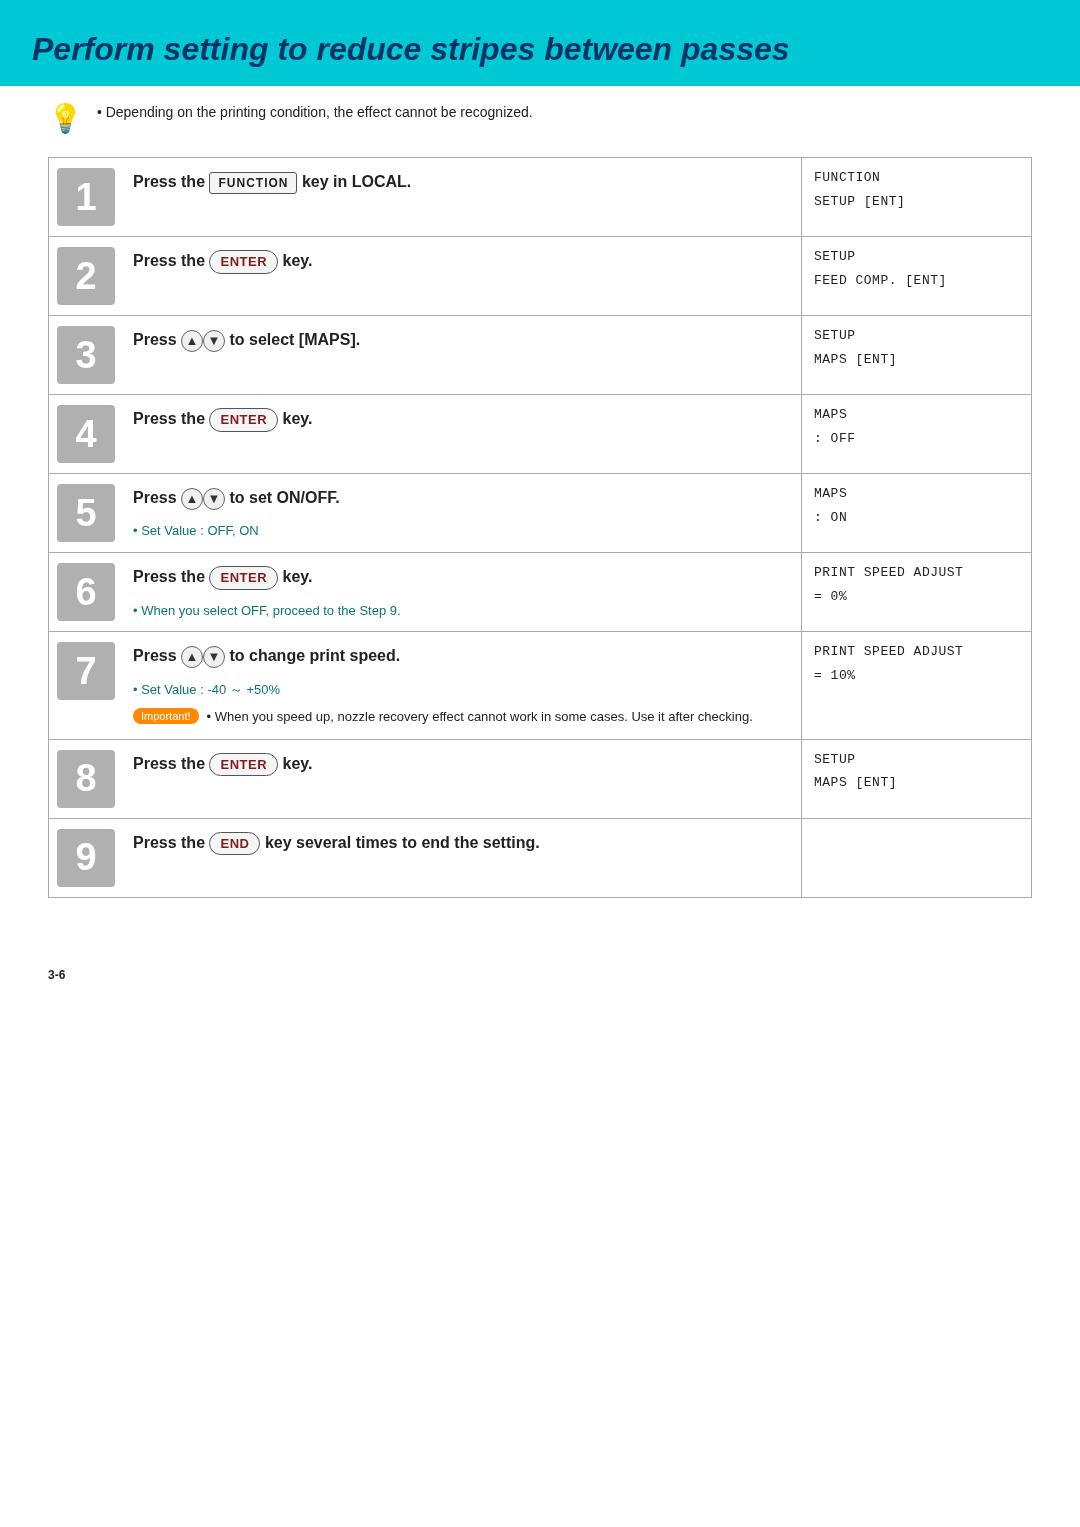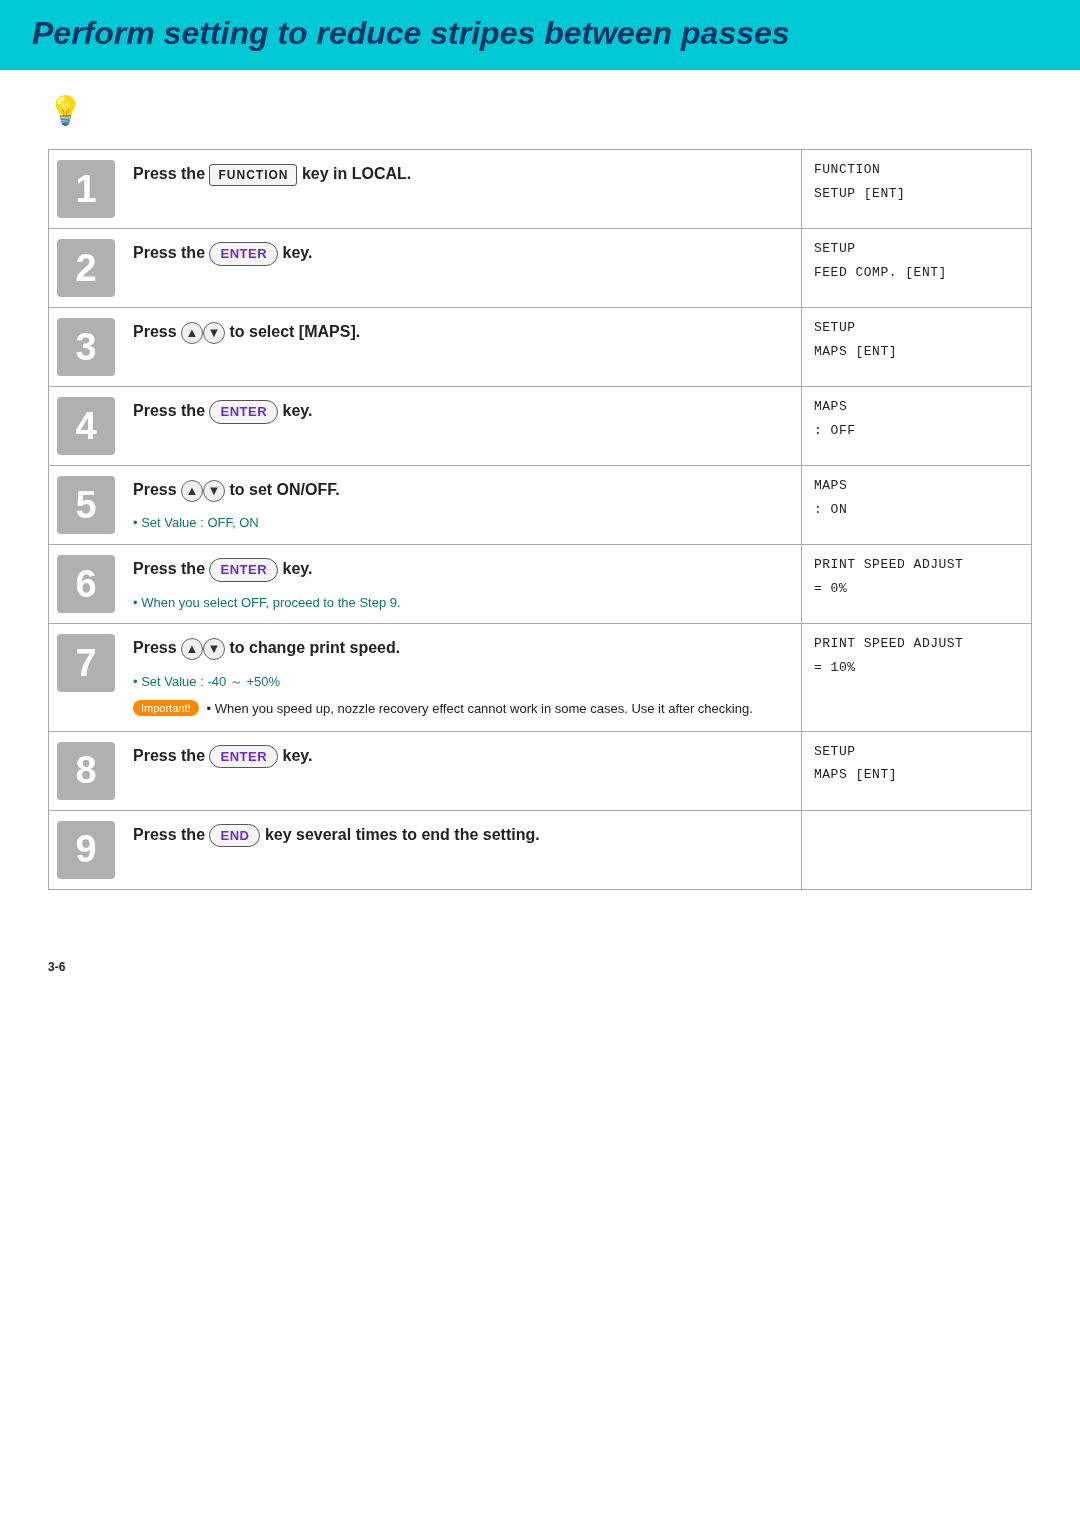--- a/index.html
+++ b/index.html
@@ -7,22 +7,22 @@
       font-family: Arial, sans-serif;
       background: #fff;
       width: 1080px;
       min-height: 1527px;
       color: #222;
       font-size: 15px;
     }
 
     .page-header {
       background: #00c8d4;
-      padding: 14px 32px 18px 32px;
-      margin-bottom: 24px;
+      padding: 30px 32px 18px 32px;
+      margin-bottom: 16px;
     }
     .page-header h1 {
       color: #003366;
       font-size: 32px;
       font-weight: 900;
       font-style: italic;
       line-height: 1.2;
     }
 
     .page-content {
@@ -113,21 +113,21 @@
     }
 
     .key-badge {
       display: inline-block;
       border: 1.5px solid #555;
       border-radius: 12px;
       padding: 1px 10px;
       font-size: 13px;
       font-weight: 700;
       background: #f5f5f5;
-      color: #6d28d9;
+      color: #7f1d1d;
       letter-spacing: 0.5px;
     }
     .key-badge-rect {
       display: inline-block;
       border: 1.5px solid #555;
       border-radius: 3px;
       padding: 1px 8px;
       font-size: 12px;
       font-weight: 700;
       background: #f5f5f5;
@@ -192,20 +192,21 @@
   <div class="page-header">
     <h1>Perform setting to reduce stripes between passes</h1>
   </div>
 </div>
 
 <div class="page-content">
 
 
   <div class="note-box">
     <div class="bulb-icon">💡</div>
+    <div class="note-text">• Depending on the printing condition, the effect cannot be recognized.</div>
   </div>
 
   <table class="steps-table">
     <tbody id="steps-body">
     <tr>
           <td class="step-num-cell">
             <div class="step-num-box">1</div>
           </td>
           <td class="step-instruction-cell">
             <div class="step-main-text">Press the <span class="key-badge-rect">FUNCTION</span> key in LOCAL.</div>

